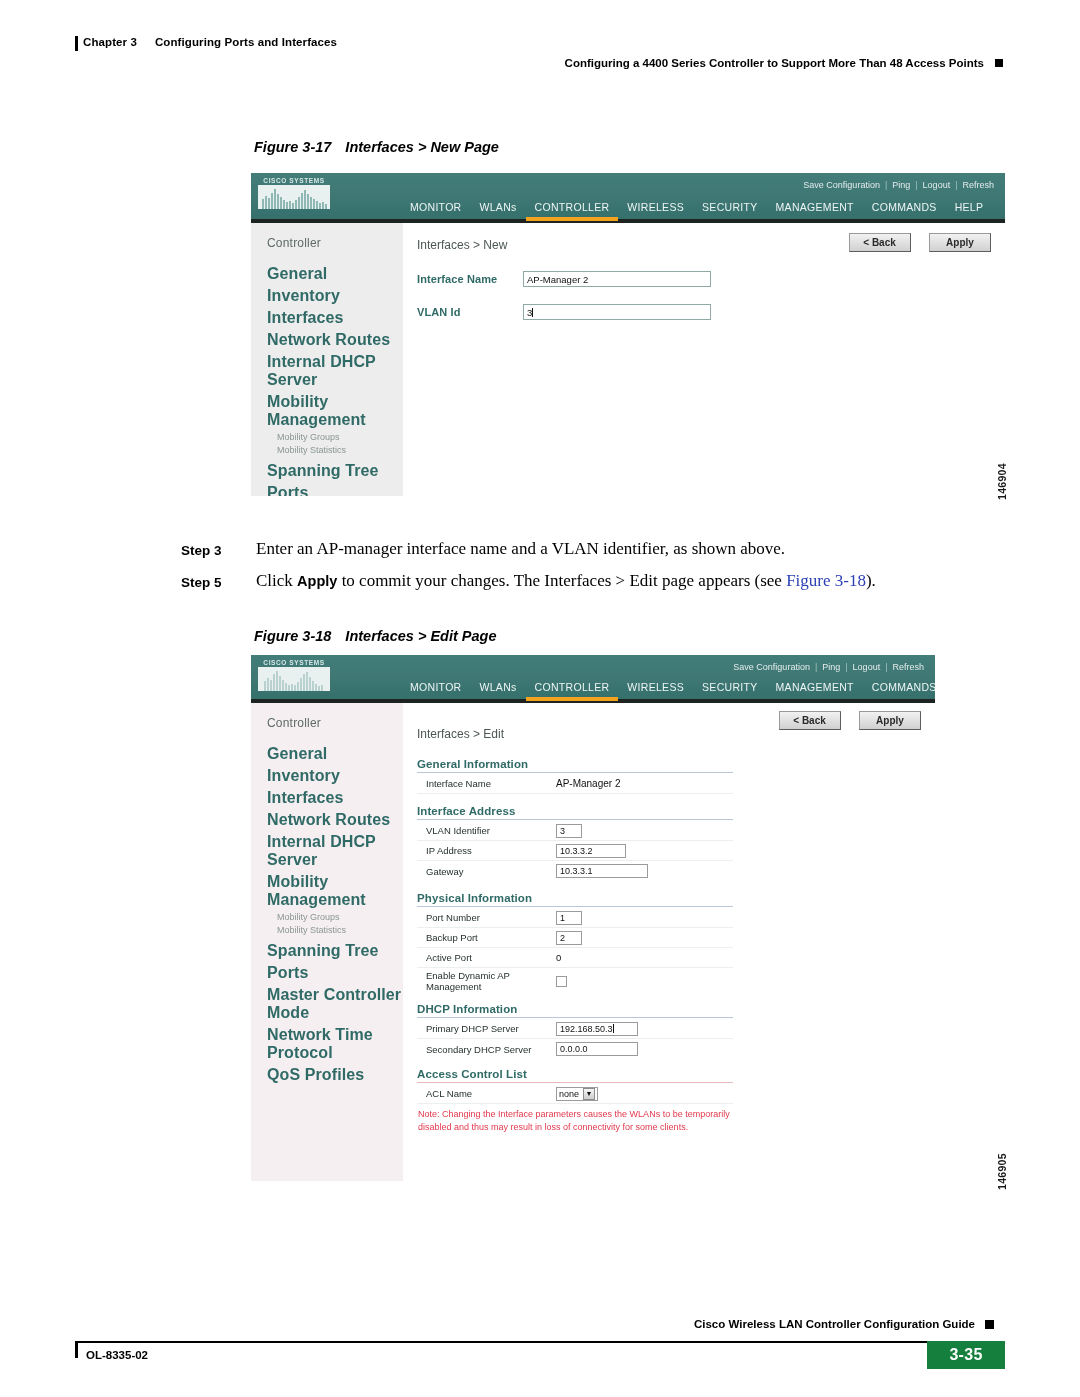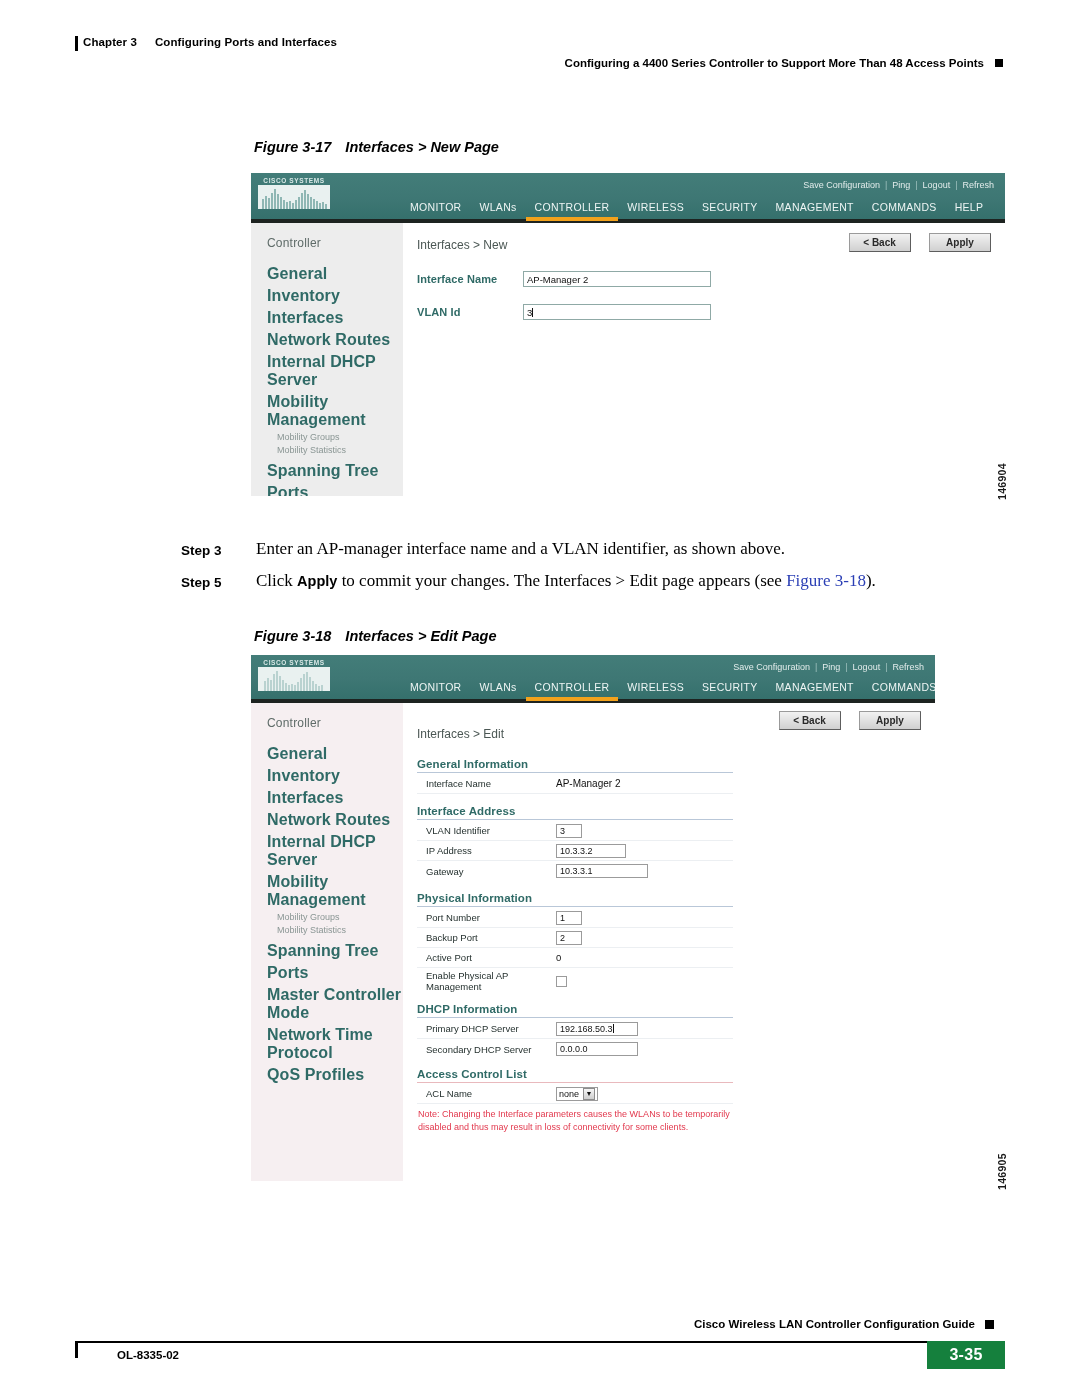--- a/index.html
+++ b/index.html
@@ -195,21 +195,21 @@
   .ft-bar-left { position:absolute; left:75px; top:1341px; width:3px; height:17px; background:#000; }
   .ft-title {
     position:absolute; right:105px; top:1318px;
     font-family:"Liberation Sans", sans-serif;
     font-size:11.5px; font-weight:bold; color:#000; white-space:nowrap;
   }
   .ft-sq { position:absolute; right:86px; top:1320px; width:9px; height:9px; background:#000; }
   .ft-doc {
     position:absolute; left:86px; top:1349px;
     font-family:"Liberation Sans", sans-serif;
-    font-size:11.5px; font-weight:bold; color:#000;margin-left:31px;
+    font-size:11.5px; font-weight:bold; color:#000;
   }
   .ft-page {
     position:absolute; right:75px; top:1341px;
     width:78px; height:28px; background:#15803d; color:#fff;
     font-family:"Liberation Sans", sans-serif;
     font-size:16px; font-weight:bold;
     display:flex; align-items:center; justify-content:center;
     letter-spacing:0.3px;
   }
 </style>
@@ -429,21 +429,21 @@
       </div>
       <div class="erow">
         <span class="elabel">Backup Port</span>
         <span class="einput" style="width:26px;">2</span>
       </div>
       <div class="erow">
         <span class="elabel">Active Port</span>
         <span class="eval" style="font-size:9.5px;">0</span>
       </div>
       <div class="erow nb" style="height:26px; align-items:center;">
-        <span class="elabel" style="line-height:11px;">Enable Physical AP Management</span>
+        <span class="elabel" style="line-height:11px;">Enable Dynamic AP Management</span>
         <span class="echeck"></span>
       </div>
 
       
       <div class="sect-h" style="margin-top:9px;">DHCP Information</div>
       <div class="sect-rule"></div>
       <div class="erow">
         <span class="elabel">Primary DHCP Server</span>
         <span class="einput" style="width:82px;"><span>192.168.50.3</span><span class="caret"></span></span>
       </div>

